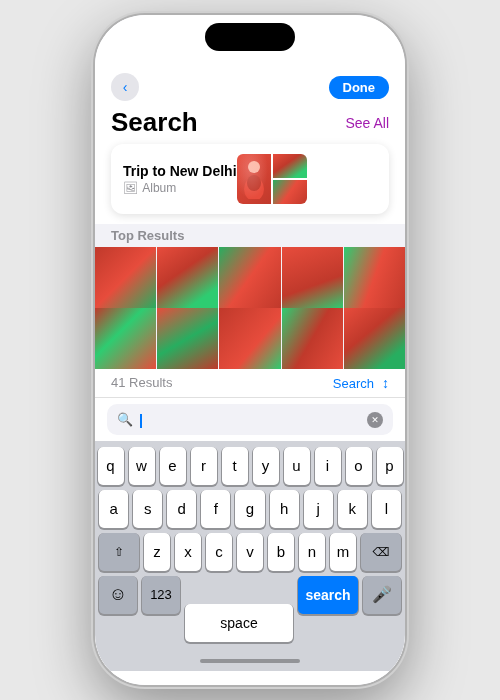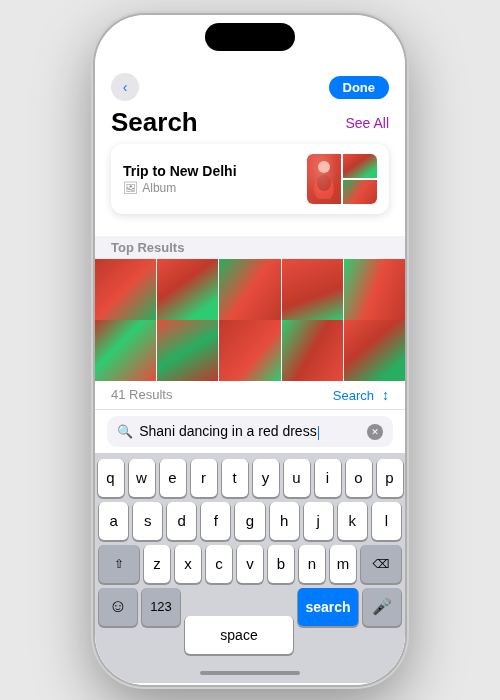--- a/index.html
+++ b/index.html
@@ -137,21 +137,20 @@
 
     
     .album-card {
       margin: 0 16px 10px;
       background: white;
       border-radius: 12px;
       box-shadow: 0 2px 8px rgba(0,0,0,0.12);
       padding: 10px 12px;
       display: flex;
       align-items: center;
-      justify-content: space-between;
     }
 
     .album-info {
       display: flex;
       flex-direction: column;
       gap: 2px;
     }
 
     .album-title {
       font-size: 14px;
@@ -199,21 +198,20 @@
       background: radial-gradient(ellipse at 40% 30%, rgba(255,200,200,0.3), transparent 60%);
     }
 
     
     .section-label {
       padding: 4px 16px 4px;
       font-size: 13px;
       font-weight: 600;
       color: #8e8e93;
       background: #f2f2f7;
-      margin-top: 12px;
     }
 
     
     .photo-grid {
       display: grid;
       grid-template-columns: repeat(5, 1fr);
       gap: 1px;
       background: #f2f2f7;
     }
 
@@ -516,21 +514,21 @@
         <div class="results-actions">
           <div class="select-btn">Search</div>
           <div class="sort-icon">↕</div>
         </div>
       </div>
 
       <div class="search-bar-container">
         <div class="search-bar">
           <span class="search-icon-small">🔍</span>
           <div class="search-input-text">
-            <span>Shani dancing in a red dress</span><span class="search-cursor"></span>
+            <span class="search-cursor"></span>
           </div>
           <div class="clear-btn">✕</div>
         </div>
       </div>
 
       <div class="keyboard">
 
         <div class="key-row">
           <div class="key">q</div>
           <div class="key">w</div>

